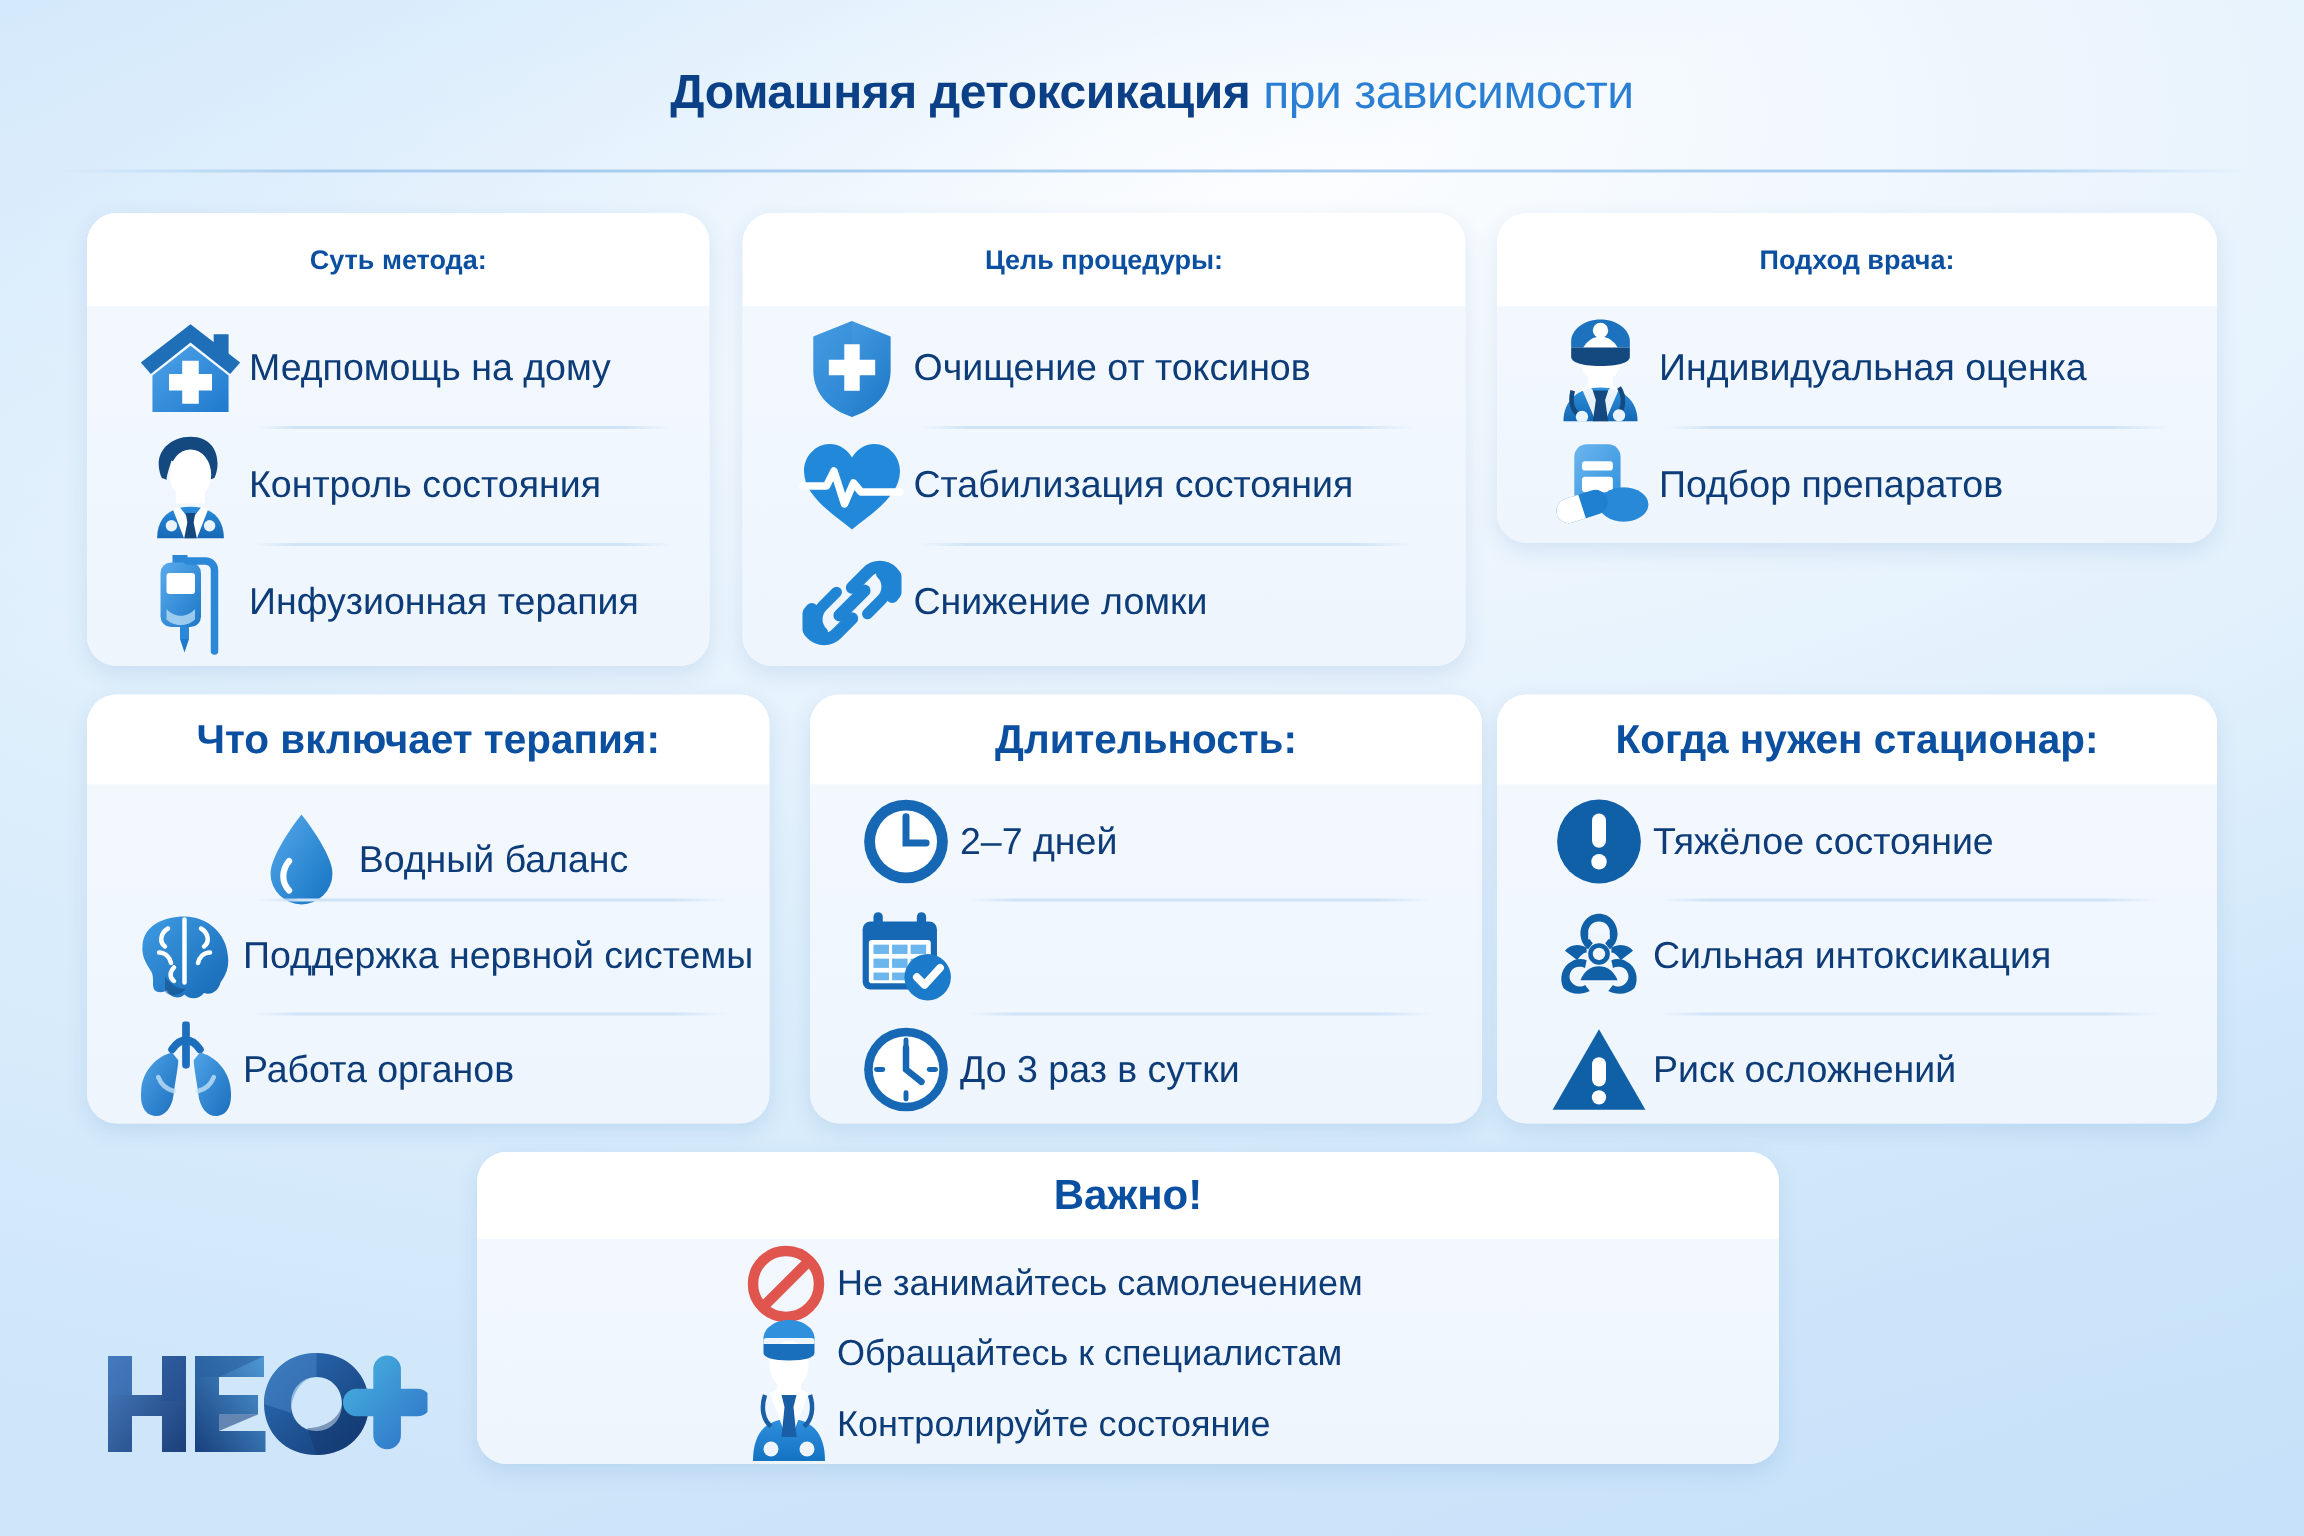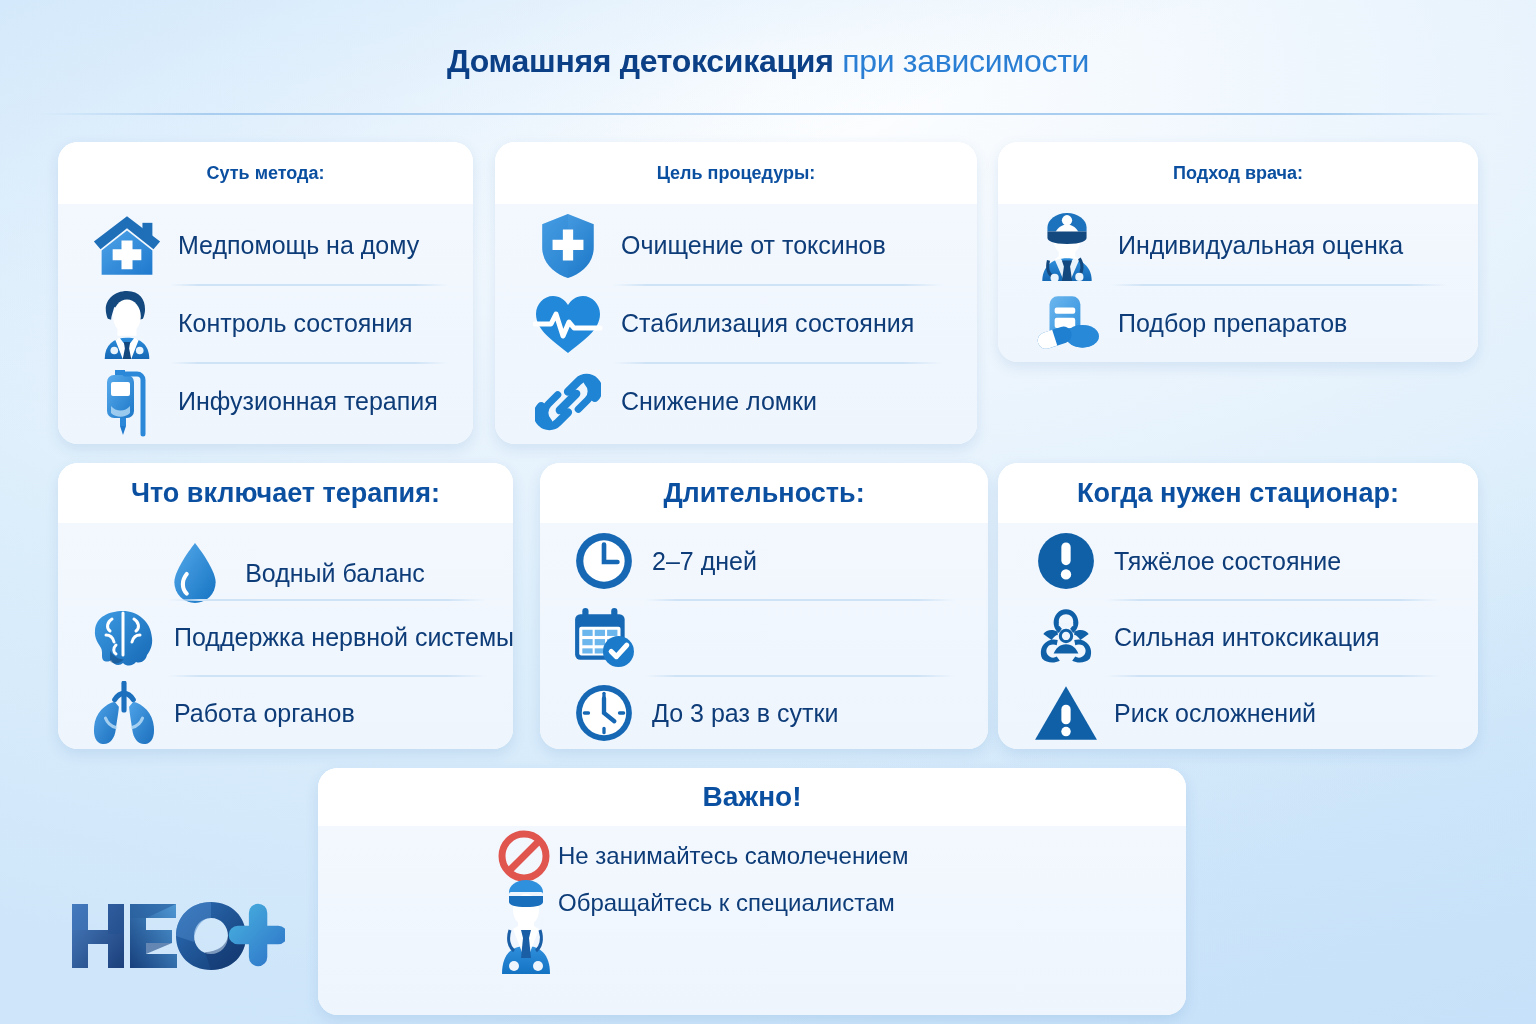--- a/index.html
+++ b/index.html
@@ -46,21 +46,20 @@
   .card-body{
     position:relative;
     background:linear-gradient(180deg,#f3f8fe 0%,#eef5fd 100%);
     height:calc(100% - var(--headh));
   }
 
   .row{
     position:relative;
     display:flex;align-items:center;
     box-sizing:border-box;
-    gap:12px;
   }
   .row .ico{
     flex:0 0 auto;display:flex;align-items:center;justify-content:center;
   }
   .row .lbl{
     color:#0d3c78;white-space:nowrap;
   }
   .sep{
     position:absolute;height:2px;
     background:linear-gradient(90deg,rgba(205,228,247,0) 0%,#cfe3f6 10%,#cfe3f6 88%,rgba(205,228,247,0) 100%);
@@ -438,21 +437,21 @@
             <path d="M32 3 62 55H2Z" fill="#1060a8"></path>
             <rect x="27.5" y="21" width="9" height="19" rx="4.5" fill="#fff"></rect>
             <circle cx="32" cy="47" r="4.6" fill="#fff"></circle>
           </svg>
         </div>
         <div class="lbl">Риск осложнений</div>
       </div>
     </div>
   </div>
 
-  <div class="card" id="card-important" style="left:318px;top:768px;width:868px;height:247px;--headh:58px;">
+  <div class="card" id="card-important" style="left:318px;top:768px;width:868px;height:208px;--headh:58px;">
     <div class="card-head" style="height:58px;">Важно!</div>
     <div class="card-body">
 
       <div class="ico" style="position:absolute;left:180px;top:4px;width:52px;height:52px;">
         <svg viewBox="0 0 52 52" width="52" height="52">
           <circle cx="26" cy="26" r="22" fill="none" stroke="#e0564f" stroke-width="7"></circle>
           <path d="M11 41 41 11" stroke="#e0564f" stroke-width="7" stroke-linecap="round"></path>
         </svg>
       </div>
 
@@ -478,20 +477,23 @@
           <circle cx="45" cy="88" r="5" fill="#eef5fd"></circle>
         </svg>
       </div>
 
       <div class="imp-row" style="position:absolute;left:240px;top:6px;height:48px;">
         <span class="imp-lbl">Не занимайтесь самолечением</span>
       </div>
       <div class="imp-row" style="position:absolute;left:240px;top:53px;height:48px;">
         <span class="imp-lbl">Обращайтесь к специалистам</span>
       </div>
+      <div class="imp-row" style="position:absolute;left:240px;top:100px;height:48px;">
+        <span class="imp-lbl">Контролируйте состояние</span>
+      </div>
     </div>
   </div>
 
   <div class="logo" aria-label="НЕО+">
     <svg viewBox="0 0 215 78" width="215" height="78">
       <defs>
         <linearGradient id="lg1" x1="0" y1="0" x2="1" y2="1">
           <stop offset="0" stop-color="#4a7ec0"></stop>
             <stop offset="1" stop-color="#1b3f7a"></stop>
           </linearGradient>

